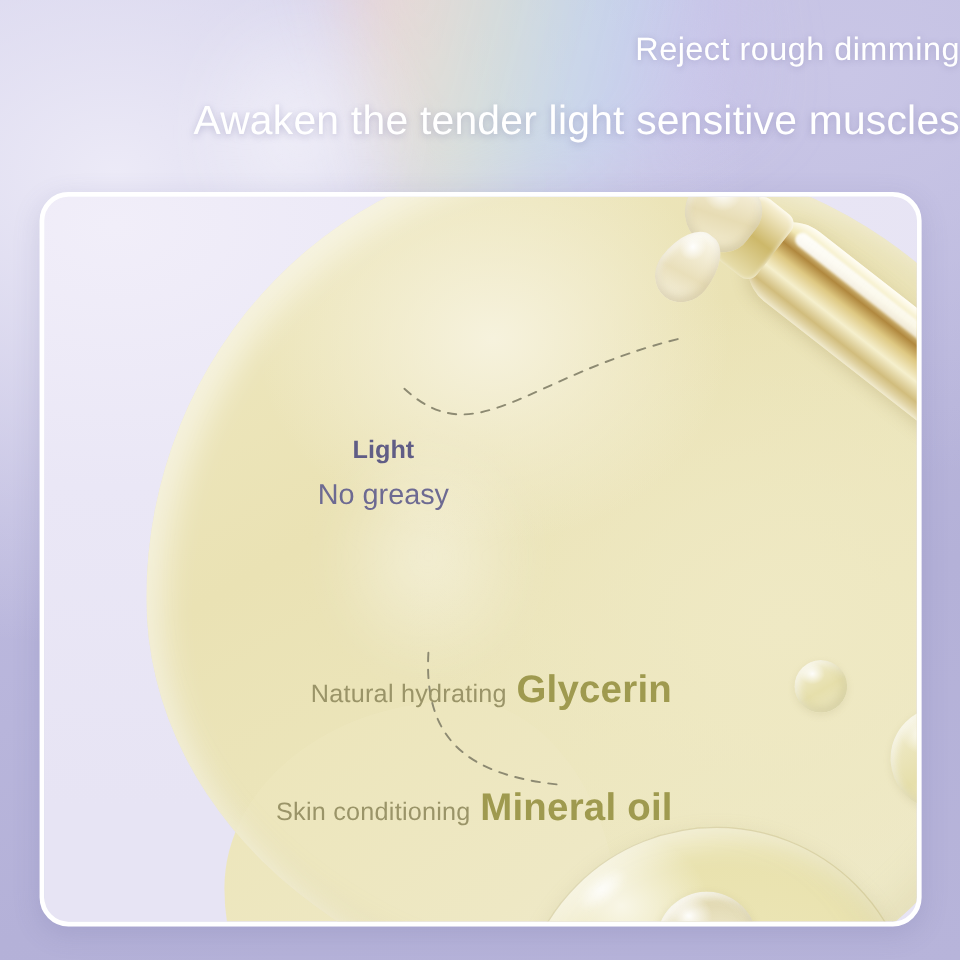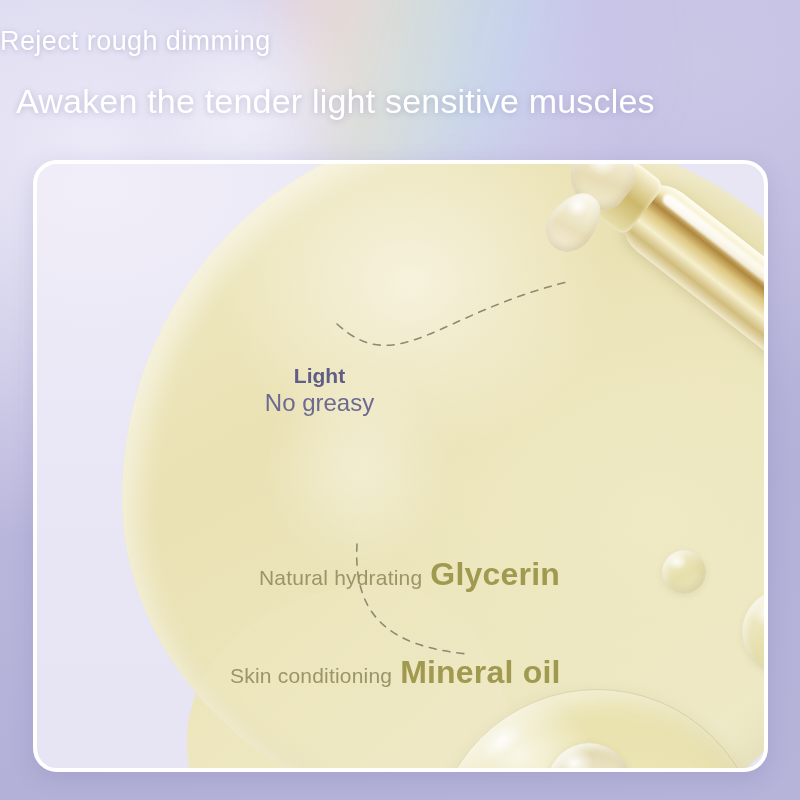--- a/index.html
+++ b/index.html
@@ -30,21 +30,21 @@
     filter:blur(26px);
     transform:rotate(-14deg);
   }
   .prism2{
     position:absolute;left:120px;top:-40px;width:260px;height:300px;
     background:radial-gradient(55% 55% at 50% 50%, rgba(255,255,255,.55), rgba(255,255,255,0) 70%);
     filter:blur(22px);
   }
 
   
-  .head{position:absolute;left:0;right:0;text-align:left;color:#ffffff;}
+  .head{position:absolute;left:0;right:0;text-align:right;color:#ffffff;}
   .head-sub{
     top:26px;font-size:27px;font-weight:400;letter-spacing:.4px;
     text-shadow:0 1px 5px rgba(120,118,165,.40);
   }
   .head-main{
     top:82px;font-size:34px;font-weight:400;letter-spacing:.2px;
     text-shadow:0 1px 6px rgba(120,118,165,.40);
     padding-left:16px;
   }
 
@@ -178,21 +178,21 @@
     border-radius:46% 46% 50% 50% / 60% 60% 40% 40%;
     background:
       radial-gradient(38% 30% at 34% 26%, rgba(255,255,255,.95), rgba(255,255,255,0) 62%),
       linear-gradient(170deg,#fdfbf2 0%, #e9dfba 60%, #f7f3e2 100%);
     box-shadow:inset -2px -3px 8px rgba(170,150,90,.38), inset 2px 2px 7px rgba(255,255,255,.9);
   }
 
   
   .lbl{position:absolute;text-align:center;line-height:1.18;}
   .lbl .t1{display:block;font-weight:700;font-size:21px;color:#605d86;text-align:center;}
-  .lbl .t2{display:block;font-weight:400;font-size:24px;color:#6d6a92;}
+  .lbl .t2{display:block;font-weight:400;font-size:24px;color:#6d6a92;margin-top:10px;}
   .lbl-light{left:175px;top:200px;width:215px;}
 
   .ing{position:absolute;white-space:nowrap;}
   .ing .small{font-size:21px;color:#9a9468;font-weight:400;letter-spacing:.2px;}
   .ing .big{font-size:32px;color:#9f9a4f;font-weight:700;letter-spacing:.2px;margin-left:8px;}
   .ing-gly{left:222px;top:392px;}
   .ing-min{left:193px;top:490px;}
 </style>
 </head>
 <body>

